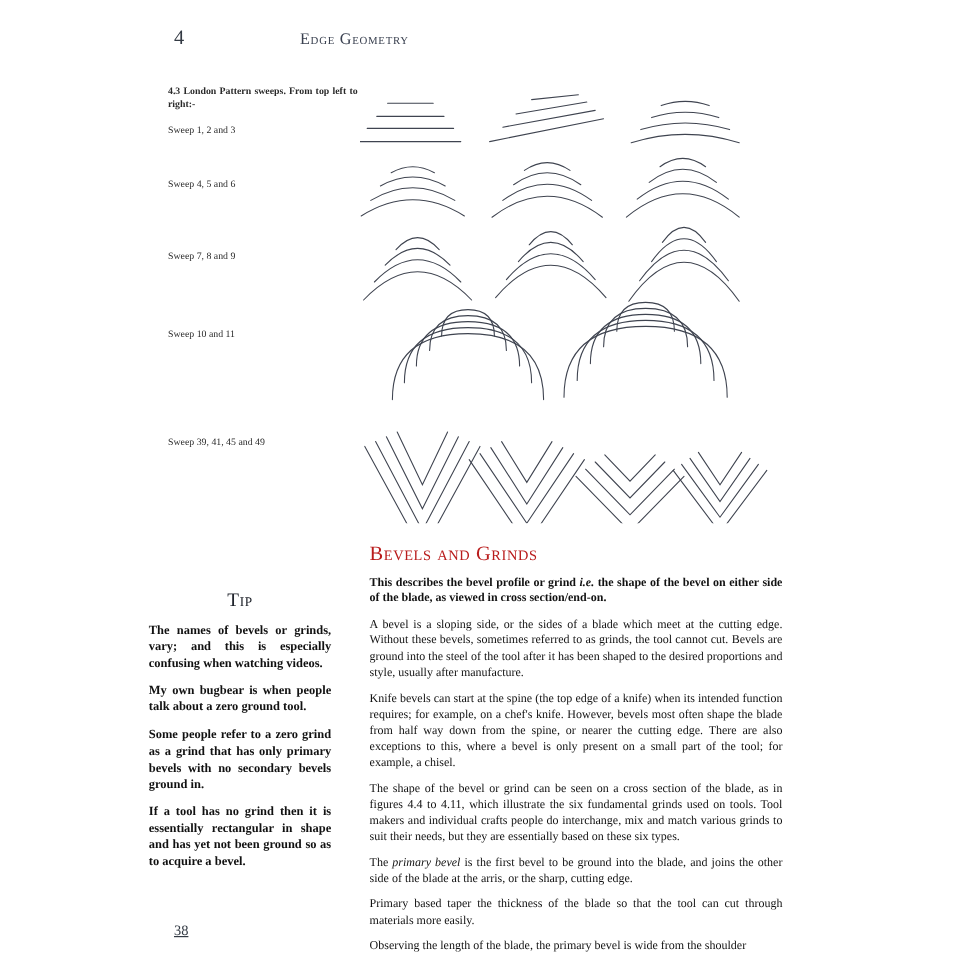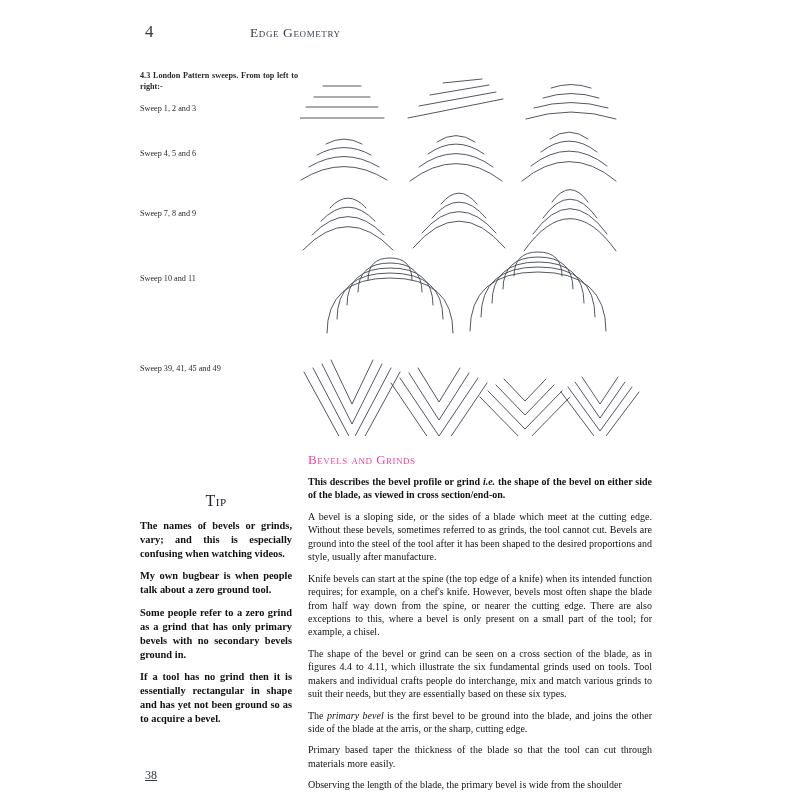--- a/index.html
+++ b/index.html
@@ -69,21 +69,21 @@
   .cap-0 { top: 0px; }
   .cap-1 { top: 33px; }
   .cap-2 { top: 78px; }
   .cap-3 { top: 138px; }
   .cap-4 { top: 203px; }
   .cap-5 { top: 293px; }
 
   
   .tip {
     position: absolute;
-    left: 140px;
+    left: 124px;
     top: 492px;
     width: 152px;
   }
   .tip-title {
     text-align: center;
     font-size: 16px;
     font-variant: small-caps;
     letter-spacing: 0.5px;
     color: #20242c;
     margin-bottom: 9px;
@@ -100,24 +100,24 @@
   .tip-para:last-child { margin-bottom: 0; }
 
   
   .body-col {
     position: absolute;
     left: 308px;
     top: 452px;
     width: 344px;
   }
   .sec-head {
-    font-size: 13px;
+    font-size: 17px;
     font-variant: small-caps;
     letter-spacing: 0.5px;
-    color: #ec4899;
+    color: #b91c1c;
     margin-bottom: 7px;
   }
   .body-para {
     font-size: 10px;
     line-height: 1.345;
     text-align: justify;
     margin-bottom: 8px;
     color: #121212;
   }
   .body-para.bold { font-weight: bold; }

